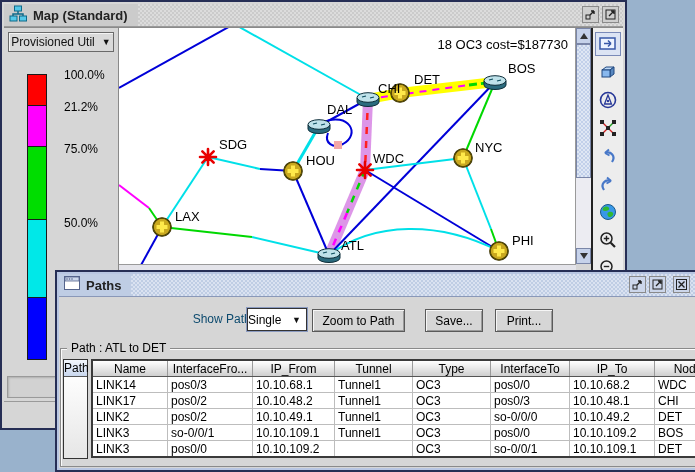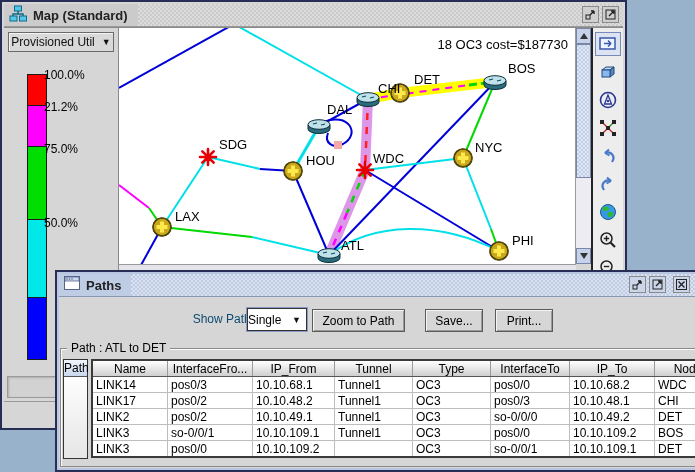--- a/index.html
+++ b/index.html
@@ -30,21 +30,21 @@
               border-top:1px solid #8a8a8a;display:flex;}
   
   #legend-panel{width:114px;background:#d6d6d6;position:relative;flex:none;}
   #util-selector{position:absolute;left:4px;top:4px;width:106px;height:20px;
      background:#d9d9d9;border:1px solid #6a6a6a;box-shadow:inset 1px 1px 0 #f4f4f4;
      display:flex;align-items:center;justify-content:center;font-size:12px;color:#111;
      box-sizing:border-box;cursor:default;}
   #util-selector .caret{margin-left:7px;font-size:9px;color:#111;}
   #legend-bar{position:absolute;left:23px;top:47px;width:20px;}
   .leg-seg{width:20px;border:1px solid #1a1a1a;box-sizing:border-box;margin-top:-1px;}
-  .leg-label{position:absolute;left:40px;font-size:12px;color:#000;white-space:nowrap;}
+  .leg-label{position:absolute;left:60px;font-size:12px;color:#000;white-space:nowrap;}
   #legend-bottom{position:absolute;left:3px;right:3px;bottom:2px;height:20px;
      border:1px solid #9a9a9a;box-shadow:inset 1px 1px 2px #b0b0b0;background:#d2d2d2;}
   
   #map-col{flex:1;position:relative;border-left:1px solid #8a8a8a;}
   #map-area{position:absolute;left:0;top:0;right:15px;height:236px;background:#ffffff;overflow:hidden;}
   #map-cost{position:absolute;top:9px;right:8px;font-size:13px;color:#000;}
   
   #map-vscroll{position:absolute;right:0;top:0;width:15px;height:236px;background:#ececf2;
      border-left:1px solid #9a9a9a;}
   .sb-btn{position:absolute;left:0;width:15px;height:16px;background:#c6d2ea;

